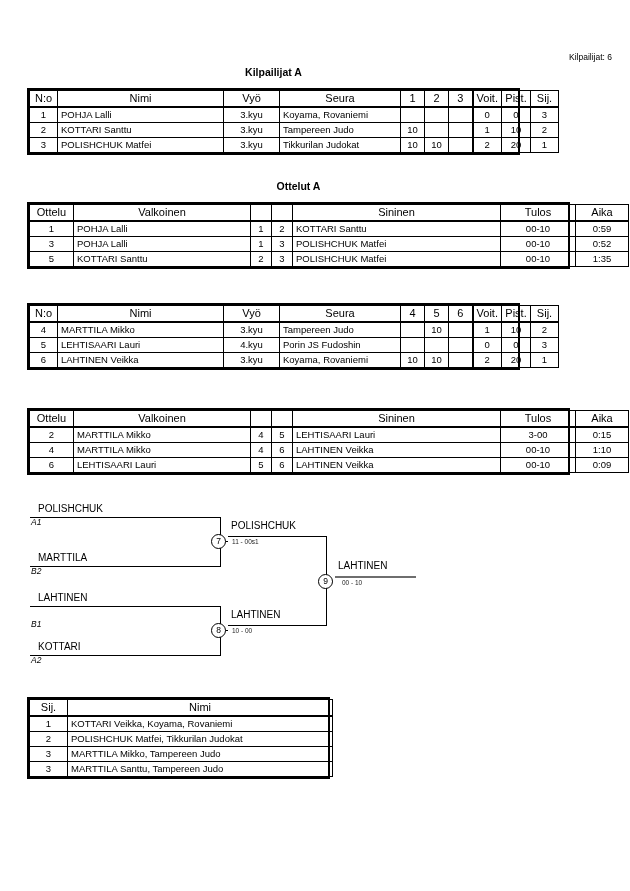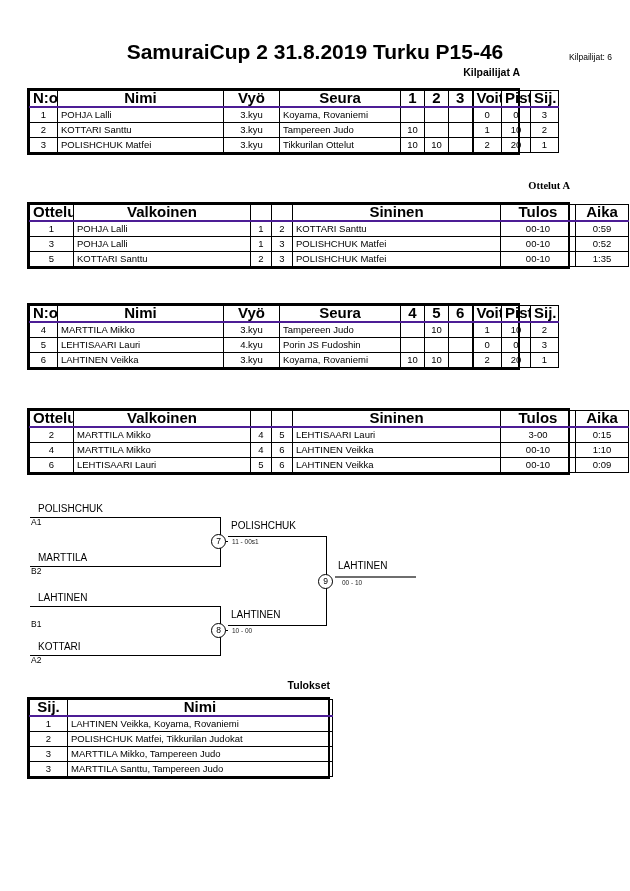--- a/index.html
+++ b/index.html
@@ -30,21 +30,21 @@
     position: absolute;
     top: 52px; right: 18px;
     font-size: 8.5px;
   }
 
   
   .caption {
     position: absolute;
     font-size: 10.5px;
     font-weight: bold;
-    text-align: right;
+    text-align: center;
   }
 
   
   .tbl {
     position: absolute;
     border: 2px solid #000;
     background: #fff;
   }
   .tbl table {
     border-collapse: collapse;
@@ -55,24 +55,24 @@
     border: 1px solid #000;
     font-size: 9.5px;
     font-weight: normal;
     height: 15px;
     padding: 0 3px;
     white-space: nowrap;
     overflow: hidden;
     line-height: 14px;
   }
   .tbl thead th {
-    font-weight: bold;
-    font-size: 15px;
+    font-weight: normal;
+    font-size: 11px;
     text-align: center;
-    border-bottom: 2px solid #4c1d95;
+    border-bottom: 2px solid #000000;
     height: 16px;
   }
   .c { text-align: center; }
   .l { text-align: left; }
   .thickleft { border-left: 2px solid #000 !important; }
 
   
   #bracket {
     position: absolute;
     left: 0; top: 495px;
@@ -86,20 +86,21 @@
   .br-v { width: 1px; }
   .br-name {
     position: absolute;
     font-size: 10px;
     white-space: nowrap;
   }
   .br-seed {
     position: absolute;
     font-size: 8.5px;
     white-space: nowrap;
+    font-style: italic;
   }
   .br-score {
     position: absolute;
     font-size: 6.5px;
     color: #222;
     white-space: nowrap;
   }
   .br-circle {
     position: absolute;
     width: 15px; height: 15px;
@@ -114,21 +115,20 @@
     position: absolute;
     height: 2px;
     background: #6e6e6e;
   }
 </style>
 </head>
 <body>
 
 <div id="page">
 
-  <div class="doc-title">SamuraiCup 2  31.8.2019  Turku   P15-46</div>
   <div class="kilpailijat-count">Kilpailijat: 6</div>
 
   <div class="caption" style="top:66px; left:27px; width:493px;">Kilpailijat A</div>
 
   <div class="tbl" style="top:88px; left:27px; width:493px;">
     <table>
       <colgroup>
         <col style="width:28px">
           <col style="width:166px">
           <col style="width:56px">
@@ -176,33 +176,33 @@
           <td class="c"></td>
           <td class="c"></td>
           <td class="c thickleft">1</td>
           <td class="c">10</td>
           <td class="c">2</td>
         </tr>
         <tr>
           <td class="c">3</td>
           <td class="l">POLISHCHUK Matfei</td>
           <td class="c">3.kyu</td>
-          <td class="l">Tikkurilan Ottelut</td>
+          <td class="l">Tikkurilan Judokat</td>
           <td class="c">10</td>
           <td class="c">10</td>
           <td class="c"></td>
           <td class="c thickleft">2</td>
           <td class="c">20</td>
           <td class="c">1</td>
         </tr>
       </tbody>
     </table>
   </div>
 
-  <div class="caption" style="top:180px; left:27px; width:543px;font-family:Liberation Serif, serif;">Ottelut A</div>
+  <div class="caption" style="top:180px; left:27px; width:543px;">Ottelut A</div>
 
   <div class="tbl" style="top:202px; left:27px; width:543px;">
     <table>
       <colgroup>
         <col style="width:44px">
           <col style="width:177px">
           <col style="width:21px">
           <col style="width:21px">
         <col style="width:208px">
           <col style="width:75px">
@@ -412,38 +412,37 @@
 
     <div class="br-line br-v" style="left:326px; top:41px; height:90px;"></div>
     <div class="br-line br-h" style="left:326px; top:86px; width:7px;"></div>
 
     <div class="br-circle" style="left:318px; top:79px;">9</div>
     <div class="br-name" style="left:338px; top:65px;">LAHTINEN</div>
     <div class="br-winline" style="left:335px; top:81px; width:81px;"></div>
     <div class="br-score" style="left:342px; top:84px;">00 - 10</div>
   </div>
 
-  <div class="caption" style="top:679px; left:27px; width:303px;">Tulokset</div>
 
   <div class="tbl" style="top:697px; left:27px; width:303px;">
     <table>
       <colgroup>
           <col style="width:38px">
           <col style="width:265px">
         </colgroup>
       <thead>
         <tr>
           <th class="c">Sij.</th>
           <th class="c">Nimi</th>
         </tr>
       </thead>
       <tbody>
         <tr>
           <td class="c">1</td>
-          <td class="l">LAHTINEN Veikka, Koyama, Rovaniemi</td>
+          <td class="l">KOTTARI Veikka, Koyama, Rovaniemi</td>
         </tr>
         <tr>
           <td class="c">2</td>
           <td class="l">POLISHCHUK Matfei, Tikkurilan Judokat</td>
         </tr>
         <tr>
           <td class="c">3</td>
           <td class="l">MARTTILA Mikko, Tampereen Judo</td>
         </tr>
         <tr>

